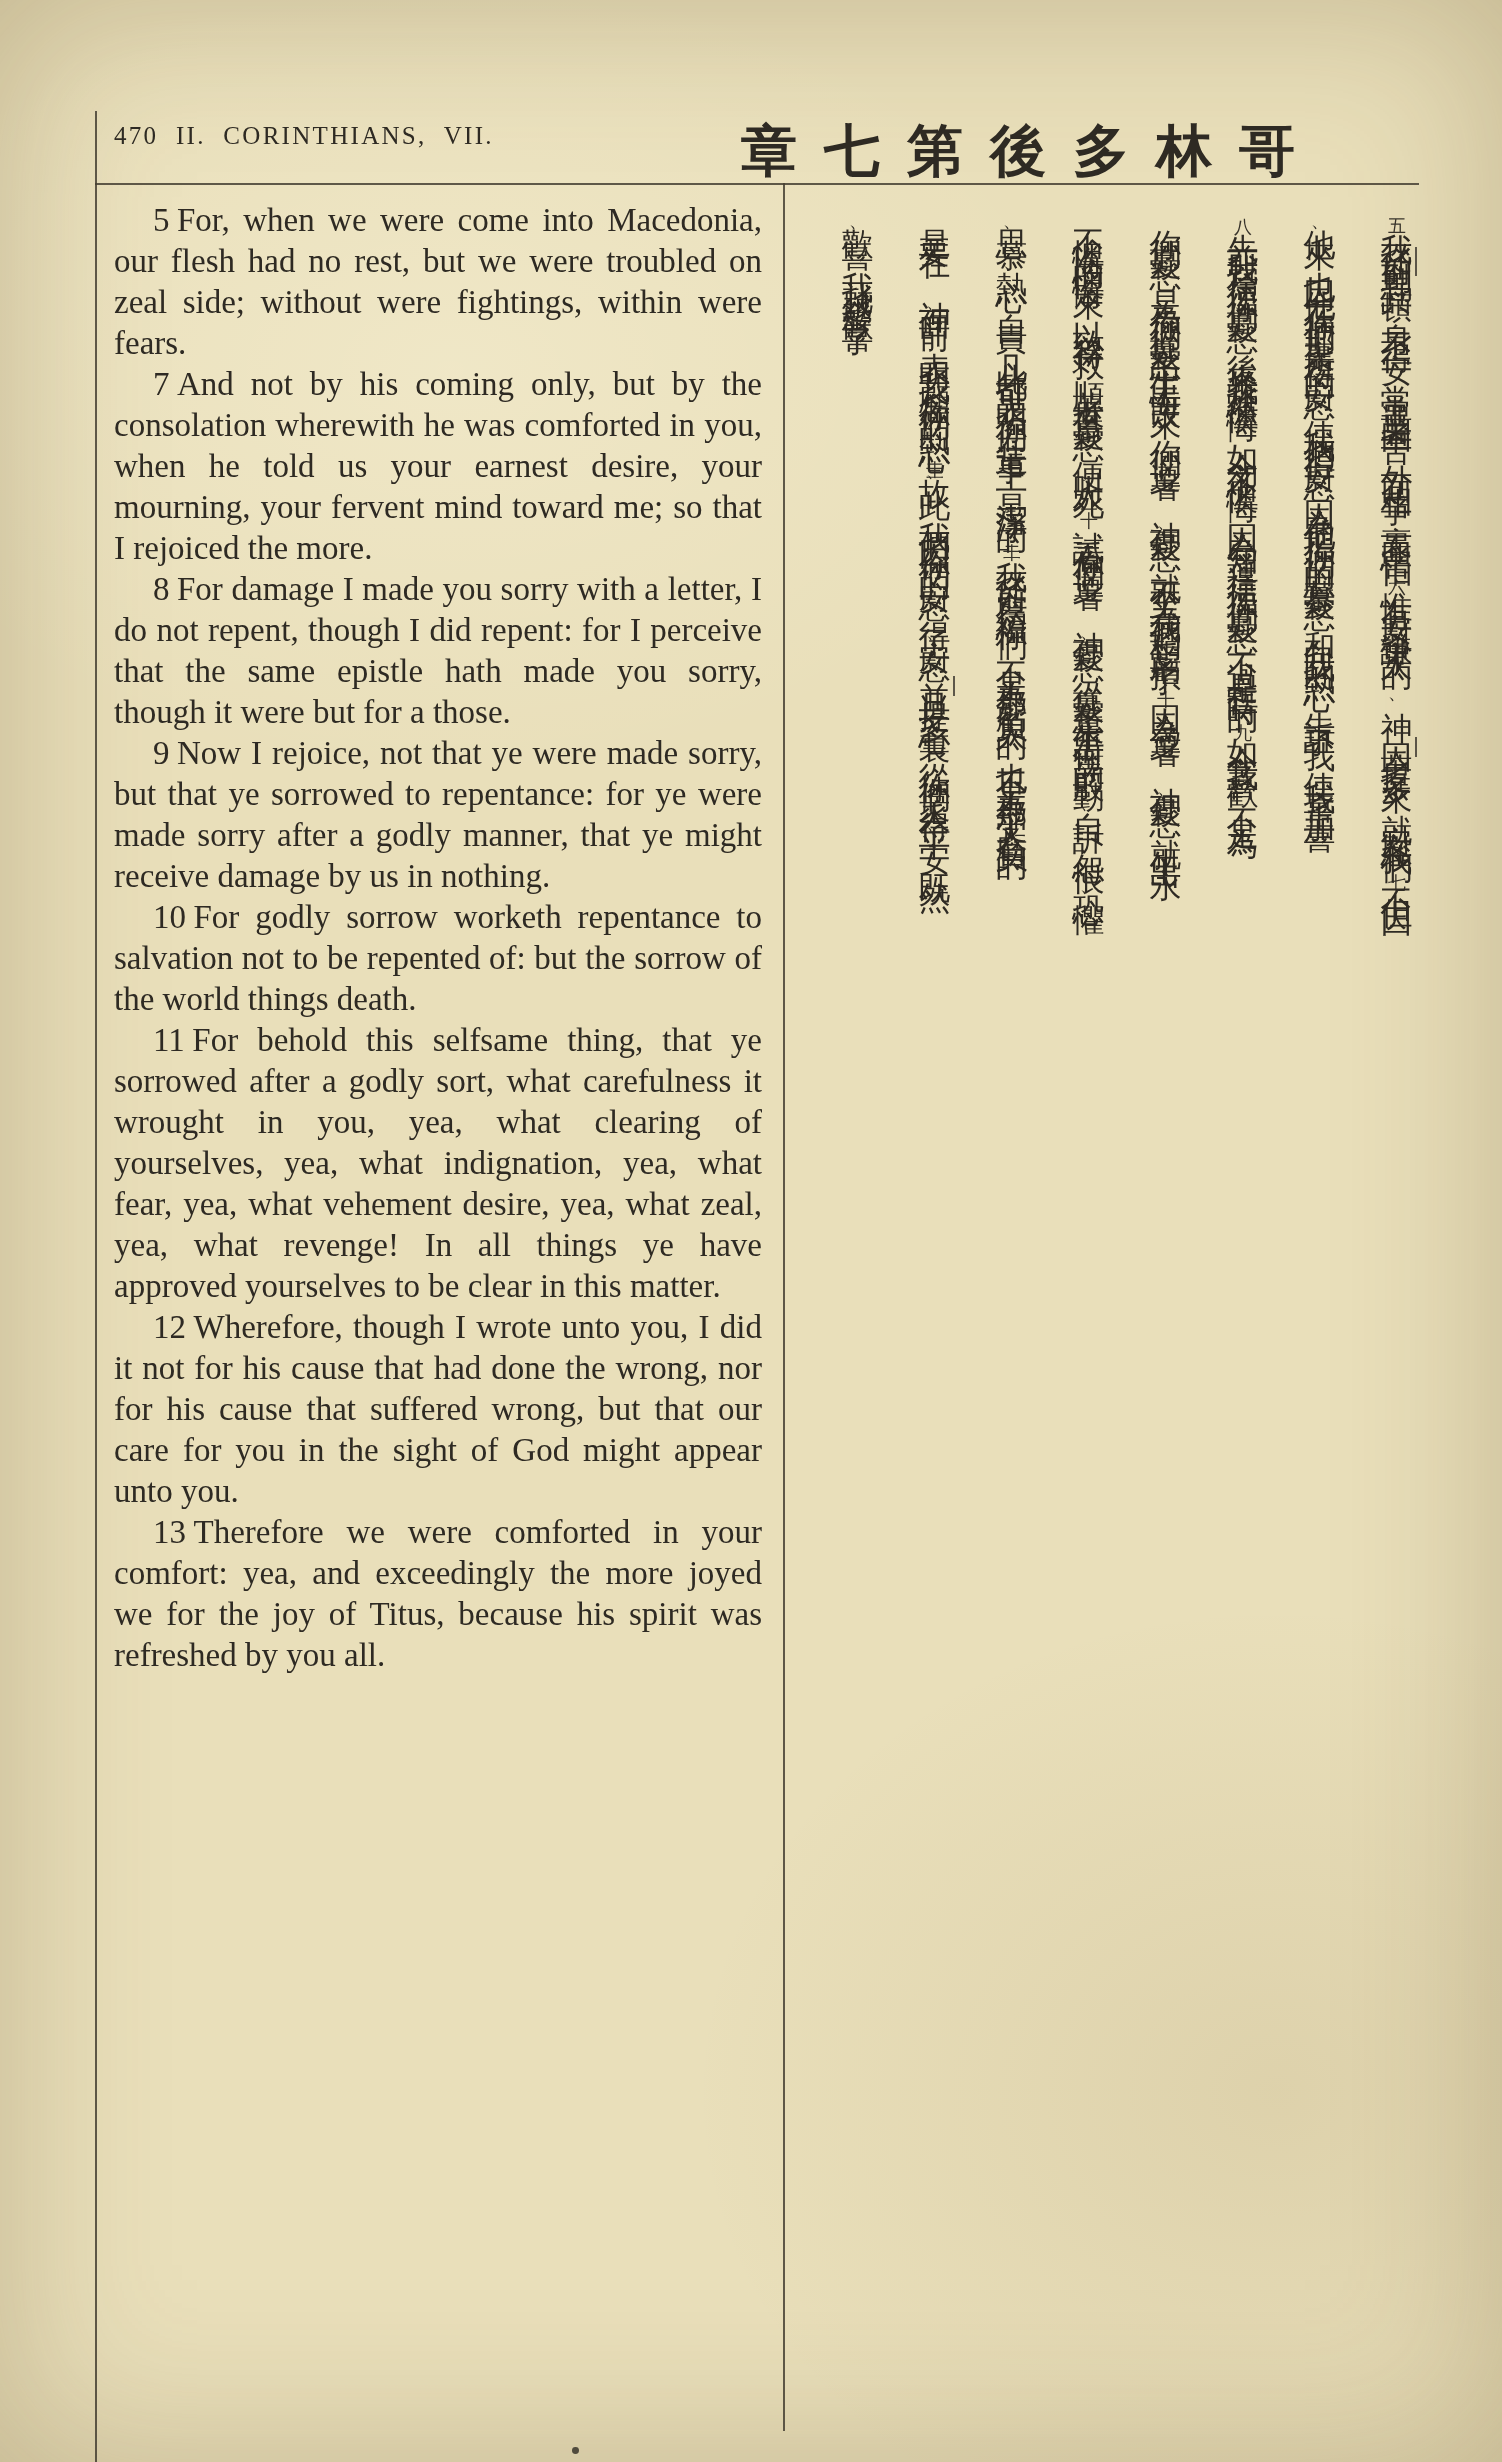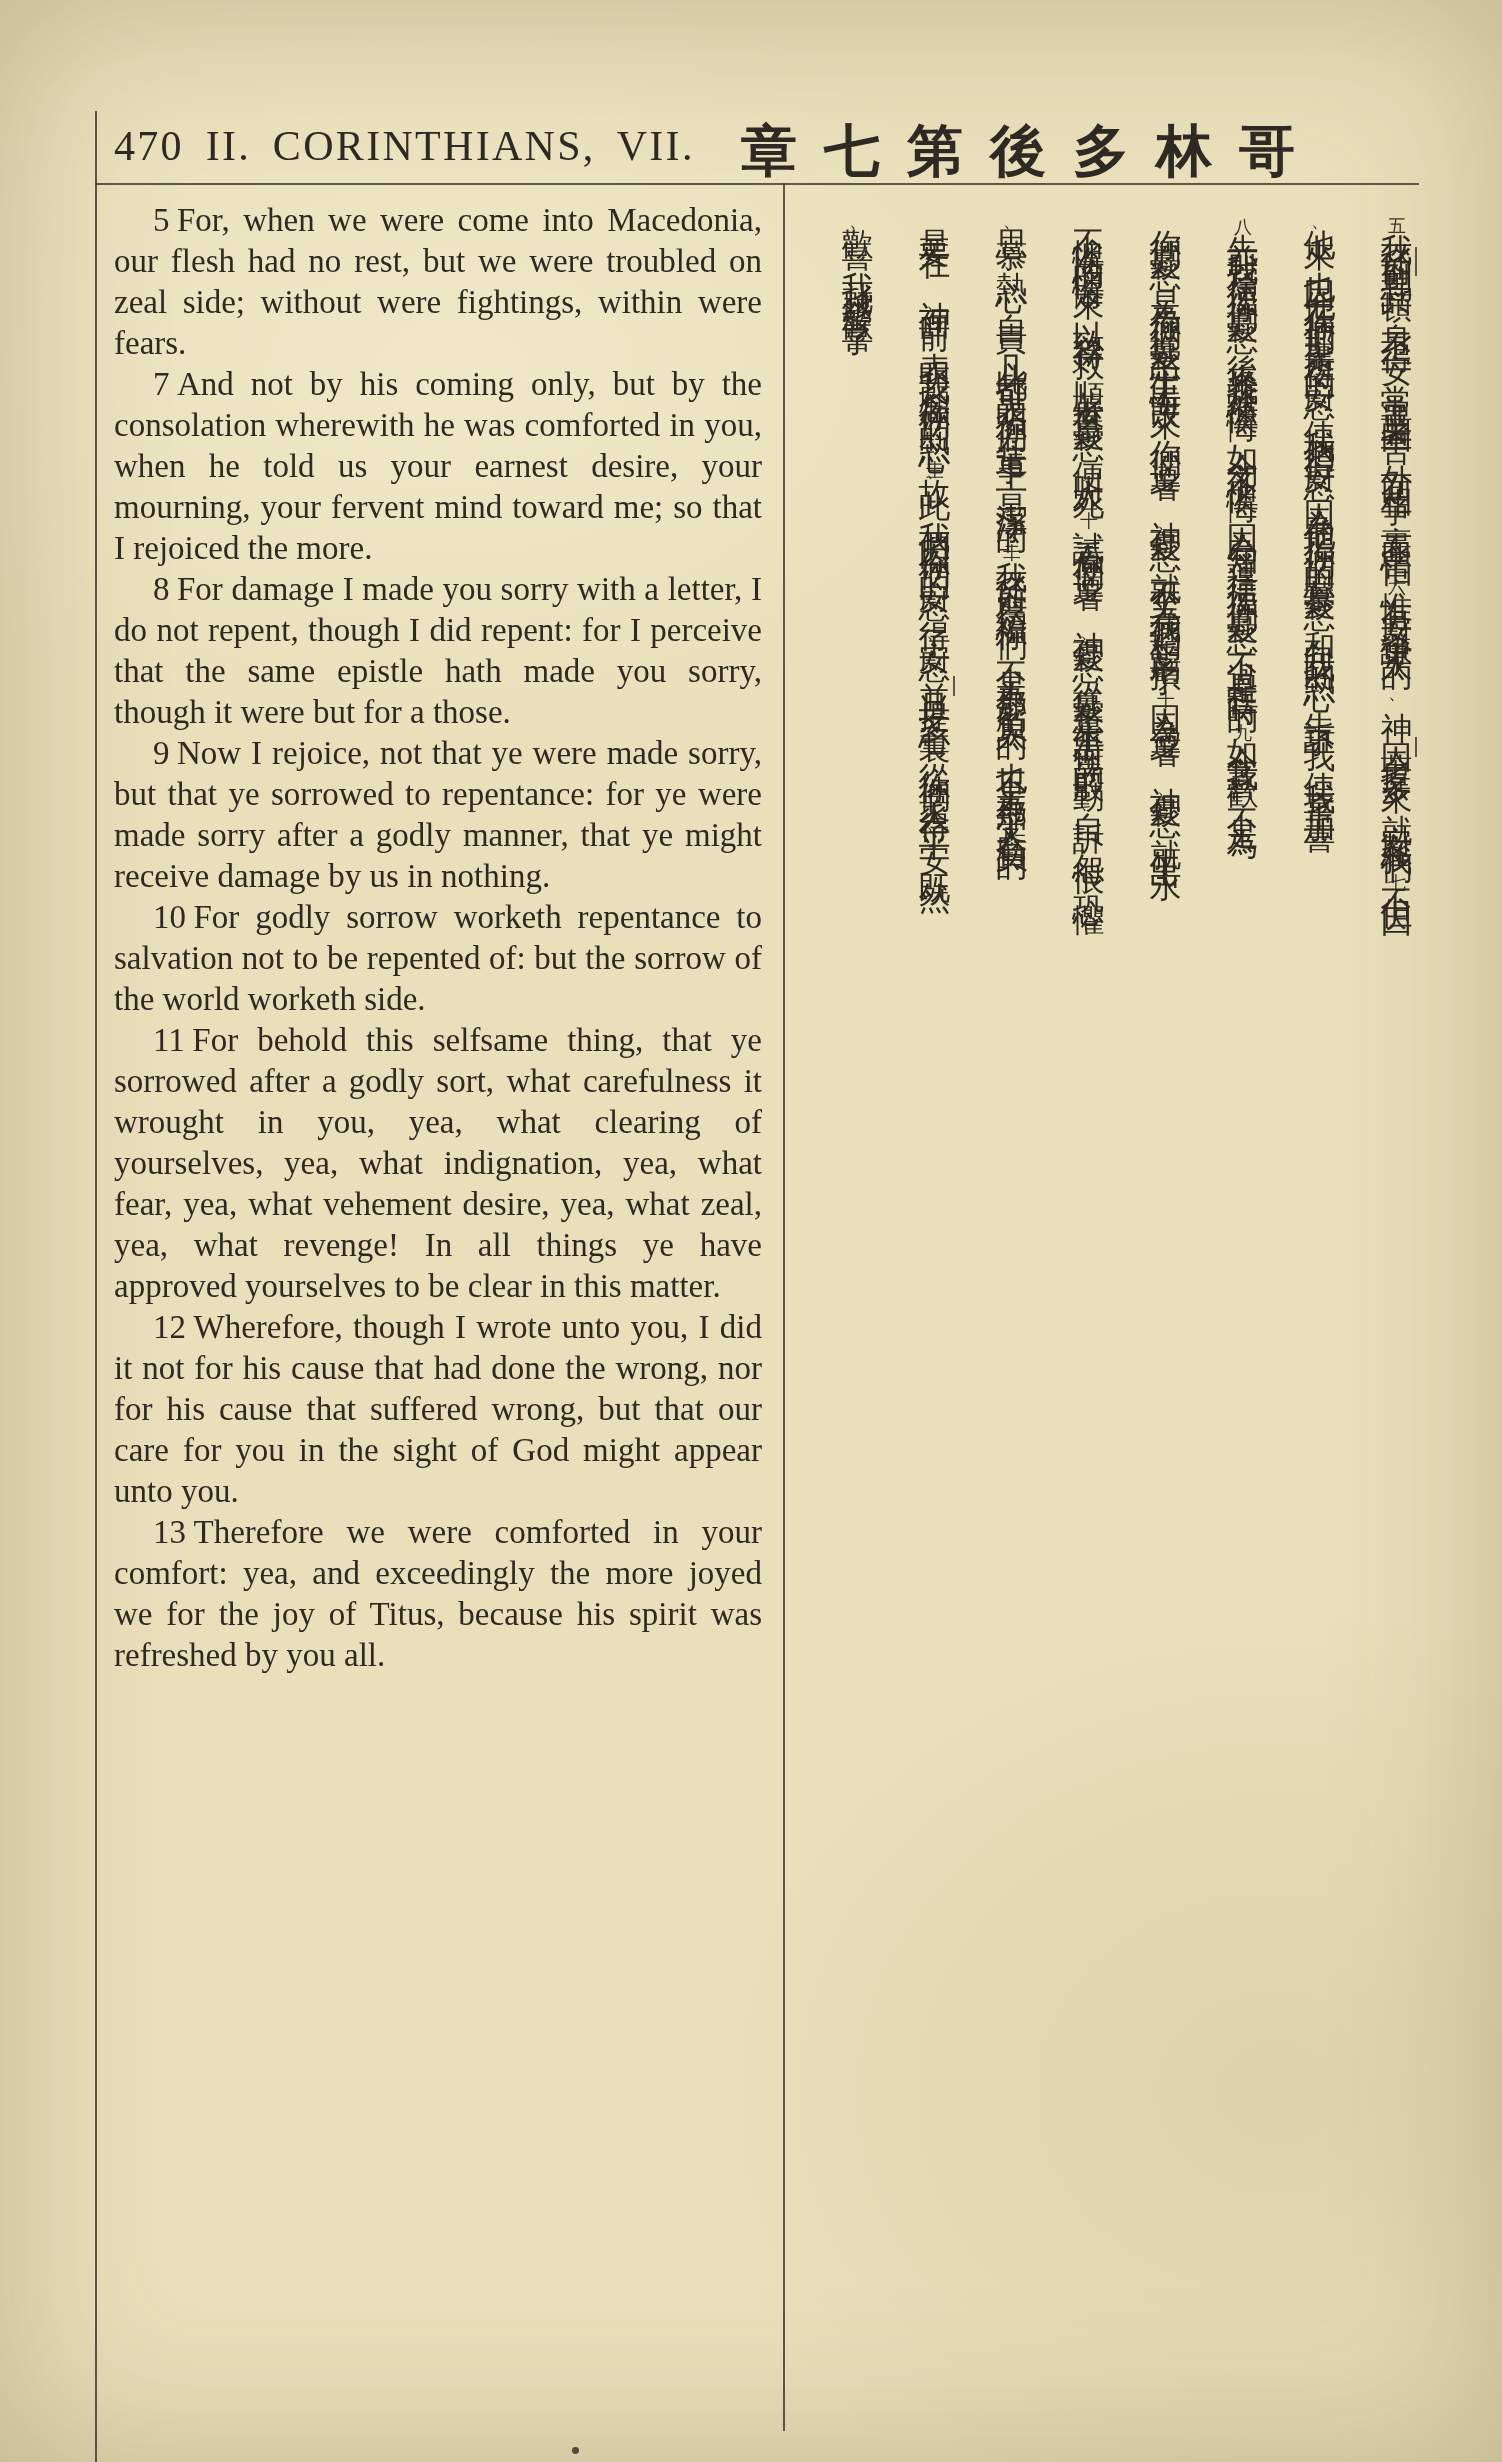--- a/index.html
+++ b/index.html
@@ -24,21 +24,21 @@
   
   .rule { position: absolute; background: var(--rule, #453f33); opacity: 0.85; }
   .rule-left   { left: 95px; top: 111px; width: 2.3px; height: 2351px; }
   .rule-header { left: 95px; top: 183px; width: 1324px; height: 2.3px; }
   .rule-divider{ left: 783px; top: 183px; width: 2.3px; height: 2248px; }
 
   
   .header-left {
     position: absolute;
     left: 114px; top: 122px;
-    font-size: 42px;
+    font-size: 25px;
     letter-spacing: 2.3px;
     word-spacing: 9px;
     color: var(--ink, #2e2a23);
     white-space: nowrap;
     text-align: right;
   }
   .header-right {
     position: absolute;
     right: 180px; top: 114px;
     font-size: 56px;
@@ -103,21 +103,21 @@
   <div class="rule rule-divider"></div>
 
   <div class="header-left">470 II. CORINTHIANS, VII.</div>
   <div class="header-right">章七第後多林哥</div>
 
   <div class="eng-col">
       <p class="eng-para"><span class="verse-num">5</span><span>For, when we were come into Macedonia, our flesh had no rest, but we were troubled on zeal side; without </span><span class="it">were</span><span> fightings, within </span><span class="it">were</span><span> fears.</span></p>
       <p class="eng-para"><span class="verse-num">7</span><span>And not by his coming only, but by the consolation wherewith he was comforted in you, when he told us your earnest desire, your mourning, your fervent mind toward me; so that I rejoiced the more.</span></p>
       <p class="eng-para"><span class="verse-num">8</span><span>For damage I made you sorry with a letter, I do not repent, though I did repent: for I perceive that the same epistle hath made you sorry, though </span><span class="it">it were</span><span> but for a those.</span></p>
       <p class="eng-para"><span class="verse-num">9</span><span>Now I rejoice, not that ye were made sorry, but that ye sorrowed to repentance: for ye were made sorry after a godly manner, that ye might receive damage by us in nothing.</span></p>
-      <p class="eng-para"><span class="verse-num">10</span><span>For godly sorrow worketh repentance to salvation not to be repented of: but the sorrow of the world worketh side.</span></p>
+      <p class="eng-para"><span class="verse-num">10</span><span>For godly sorrow worketh repentance to salvation not to be repented of: but the sorrow of the world things death.</span></p>
       <p class="eng-para"><span class="verse-num">11</span><span>For behold this selfsame thing, that ye sorrowed after a godly sort, what carefulness it wrought in you, yea, </span><span class="it">what</span><span> clearing of yourselves, yea, </span><span class="it">what</span><span> indignation, yea, </span><span class="it">what</span><span> fear, yea, </span><span class="it">what</span><span> vehement desire, yea, </span><span class="it">what</span><span> zeal, yea, </span><span class="it">what</span><span> revenge! In all </span><span class="it">things</span><span> ye have approved yourselves to be clear in this matter.</span></p>
       <p class="eng-para"><span class="verse-num">12</span><span>Wherefore, though I wrote unto you, </span><span class="it">I did it</span><span> not for his cause that had done the wrong, nor for his cause that suffered wrong, but that our care for you in the sight of God might appear unto you.</span></p>
       <p class="eng-para"><span class="verse-num">13</span><span>Therefore we were comforted in your comfort: yea, and exceedingly the more joyed we for the joy of Titus, because his spirit was refreshed by you all.</span></p>
     </div>
 
   <div class="cn-block">
       <div class="cn-col"><span class="cn-verse-num">五</span><span>我從前到</span><span class="cn-proper-noun">馬其頓</span><span><span class="cn-punc">、</span>身不得安<span class="cn-punc">、</span>常常遇著困苦<span class="cn-punc">、</span>外面相爭<span class="cn-punc">、</span>裏面害怕<span class="cn-punc">。</span></span><span class="cn-verse-num">六</span><span>惟有安慰謙卑人的　神<span class="cn-punc">、</span>因著</span><span class="cn-proper-noun">提多</span><span>來<span class="cn-punc">、</span>就安慰我們<span class="cn-punc">。</span></span><span class="cn-verse-num">七</span><span>不但因</span></div>
       <div class="cn-col"><span>他來<span class="cn-punc">、</span>也因他在你們那裏所得的安慰<span class="cn-punc">、</span>使我們得安慰<span class="cn-punc">、</span>因為他把你們的思慕憂愁<span class="cn-punc">、</span>和向我的熱心<span class="cn-punc">、</span>告訴了我<span class="cn-punc">、</span>使我喜上加喜<span class="cn-punc">。</span></span></div>
       <div class="cn-col"><span class="cn-verse-num">八</span><span>先前我寫信使你們憂愁<span class="cn-punc">、</span>後來我雖然懊悔<span class="cn-punc">、</span>如今卻不懊悔<span class="cn-punc">、</span>因為知道這信使你們憂愁<span class="cn-punc">、</span>不過是暫時的<span class="cn-punc">。</span></span><span class="cn-verse-num">九</span><span>如今我喜歡<span class="cn-punc">、</span>不是為</span></div>
       <div class="cn-col"><span>你們憂愁<span class="cn-punc">、</span>是為你們從憂愁中生出悔改來<span class="cn-punc">、</span>你們遵著　神憂愁<span class="cn-punc">、</span>就不至為我們稍受虧損了<span class="cn-punc">。</span></span><span class="cn-verse-num">十</span><span>因為遵著　神憂愁<span class="cn-punc">、</span>就生出永</span></div>

